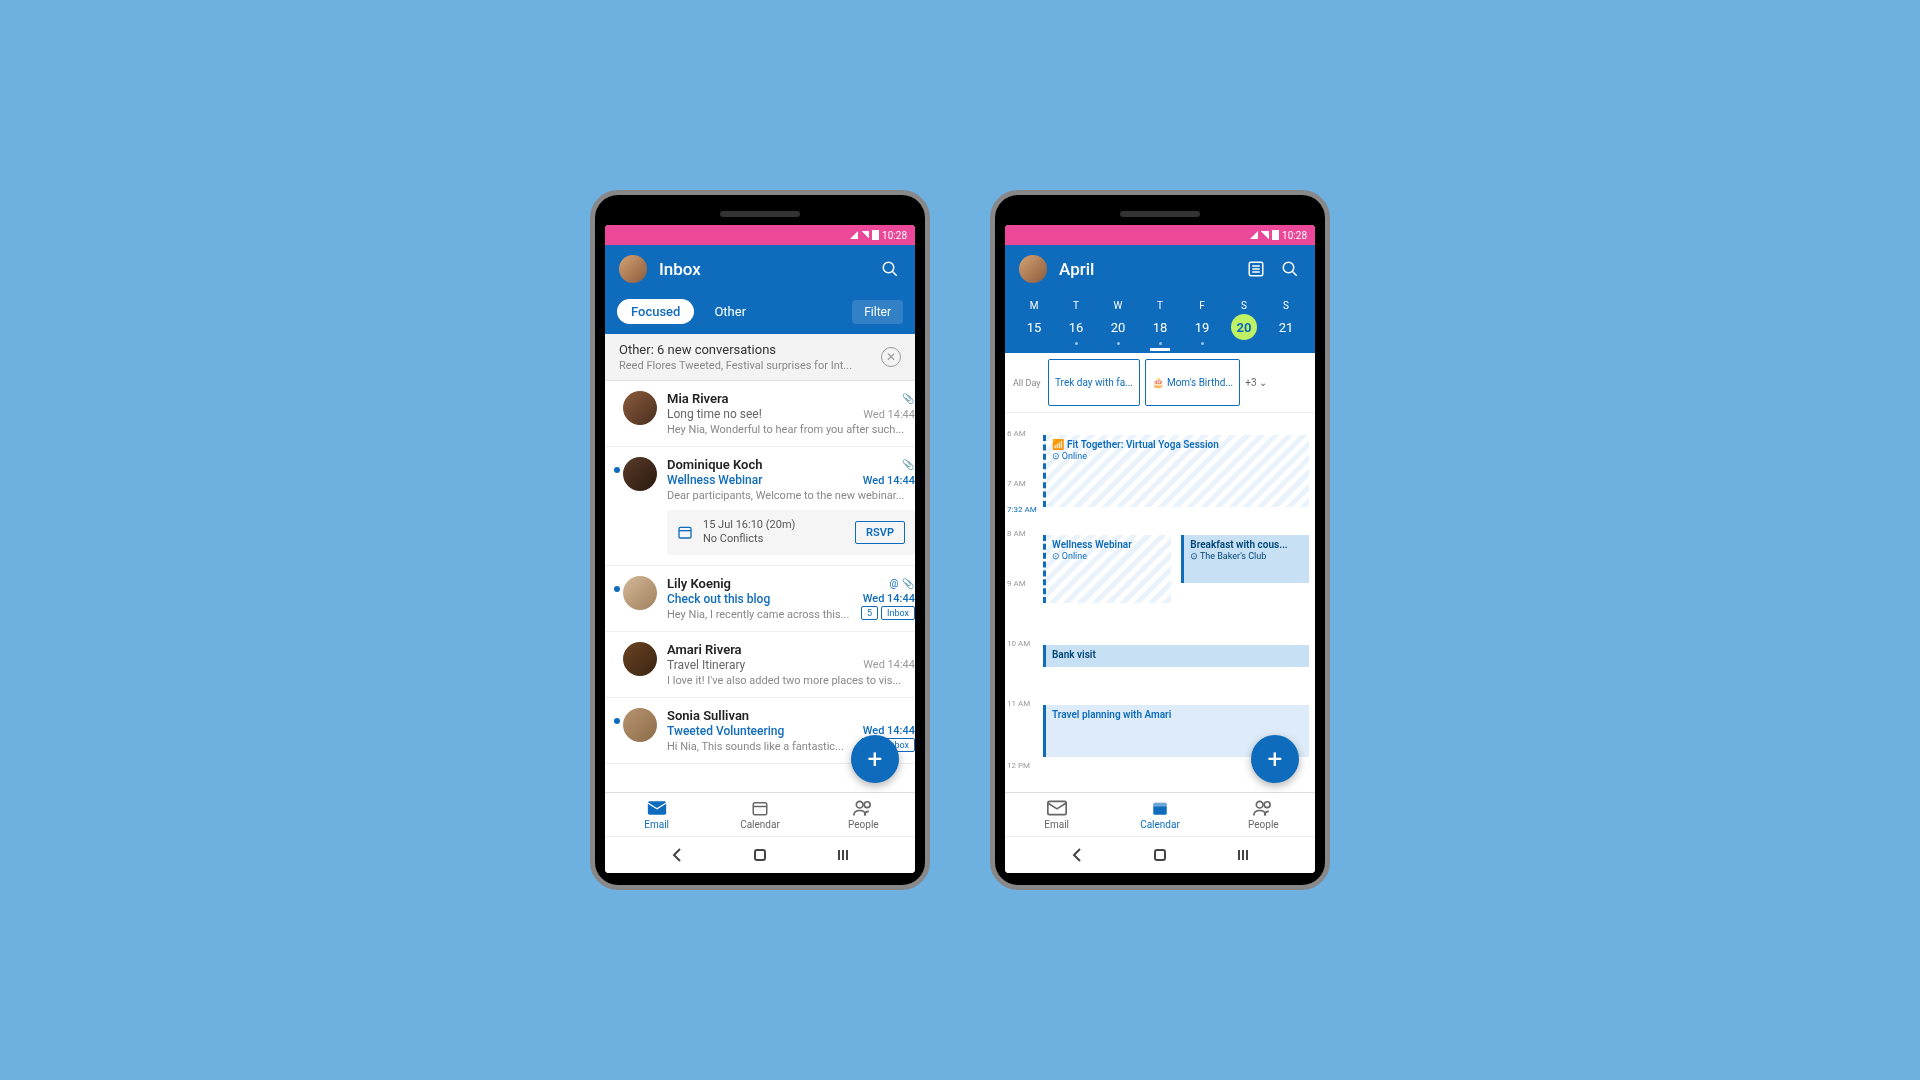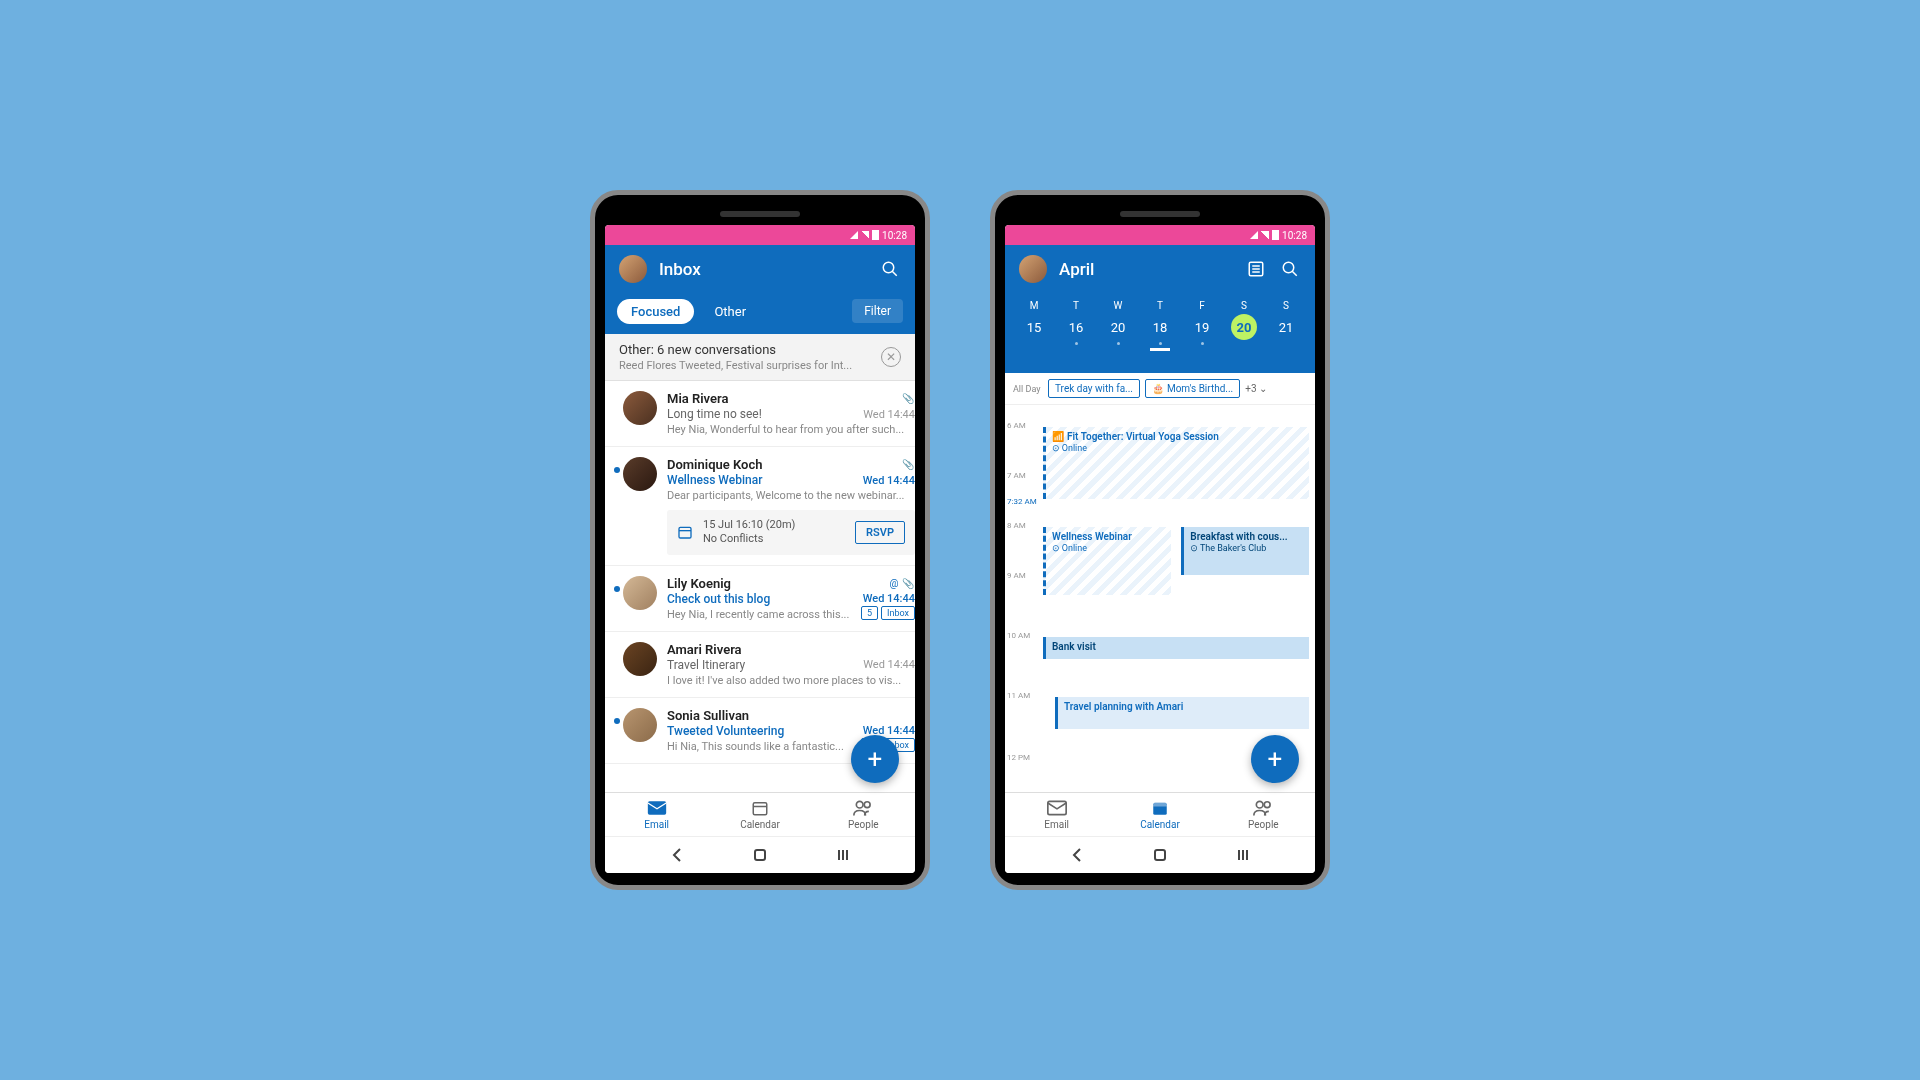--- a/index.html
+++ b/index.html
@@ -76,21 +76,21 @@
 .avatar {
   width: 28px; height: 28px;
   border-radius: 50%;
   background: linear-gradient(135deg, #d4a373, #8b5a3c);
 }
 .header-title { font-size: 17px; font-weight: 500; flex: 1; }
 .icon-btn { color: #fff; width: 22px; height: 22px; display: flex; align-items: center; justify-content: center; cursor: pointer; }
 .tabs-row {
   background: #0f6cbd;
   display: flex;
-  align-items: flex-start;
+  align-items: center;
   padding: 6px 12px 10px;
   gap: 6px;
 }
 .tab-pill {
   padding: 5px 14px;
   border-radius: 14px;
   font-size: 13px;
   color: #fff;
   cursor: pointer;
 }
@@ -238,21 +238,21 @@
   color: #fff;
   padding: 4px 8px 0;
 }
 .weekdays { display: flex; }
 .weekday {
   flex: 1;
   text-align: center;
   font-size: 10px;
   padding: 3px 0;
 }
-.dates { display: flex; padding-bottom: 22px; justify-content: center; }
+.dates { display: flex; padding-bottom: 2px; justify-content: center; }
 .date-cell {
   flex: 1;
   display: flex;
   flex-direction: column;
   align-items: center;
   cursor: pointer;
 }
 .date-num {
   width: 26px; height: 26px;
   display: flex; align-items: center; justify-content: center;
@@ -265,21 +265,21 @@
 .allday-row {
   display: flex;
   align-items: center;
   padding: 6px 8px;
   border-bottom: 1px solid #eee;
   gap: 5px;
 }
 .allday-label { font-size: 9px; color: #888; width: 30px; }
 .allday-chip {
   font-size: 10px;
-  padding: 3px 6px;
+  padding: 17px 6px;
   border: 1px solid #0f6cbd;
   border-radius: 2px;
   color: #0f6cbd;
   white-space: nowrap;
   overflow: hidden;
   cursor: pointer;
 }
 .allday-more { font-size: 10px; color: #666; cursor: pointer; }
 .cal-body {
   flex: 1;
@@ -617,21 +617,21 @@
           <div class="event-title">Wellness Webinar</div>
           <div class="event-sub">⊙ Online</div>
         </div>
         <div class="event solid-dark" style="top:122px;right:0;width:48%;height:48px">
           <div class="event-title">Breakfast with cous...</div>
           <div class="event-sub">⊙ The Baker's Club</div>
         </div>
         <div class="event solid-dark" style="top:232px;left:0;right:0;height:22px">
           <div class="event-title">Bank visit</div>
         </div>
-        <div class="event" style="top:292px;left:12px;right:0;height:32px">
+        <div class="event" style="top:292px;left:0;right:0;height:52px">
           <div class="event-title">Travel planning with Amari</div>
         </div>
       </div>
     </div>
     <div class="fab">+</div>
     <div class="bottom-nav">
       <div class="nav-item">
         <div class="nav-icon">
             <svg width="20" height="16" viewBox="0 0 24 18" fill="none" stroke="currentColor" stroke-width="2">
               <rect x="1" y="1" width="22" height="16" rx="2"></rect>

